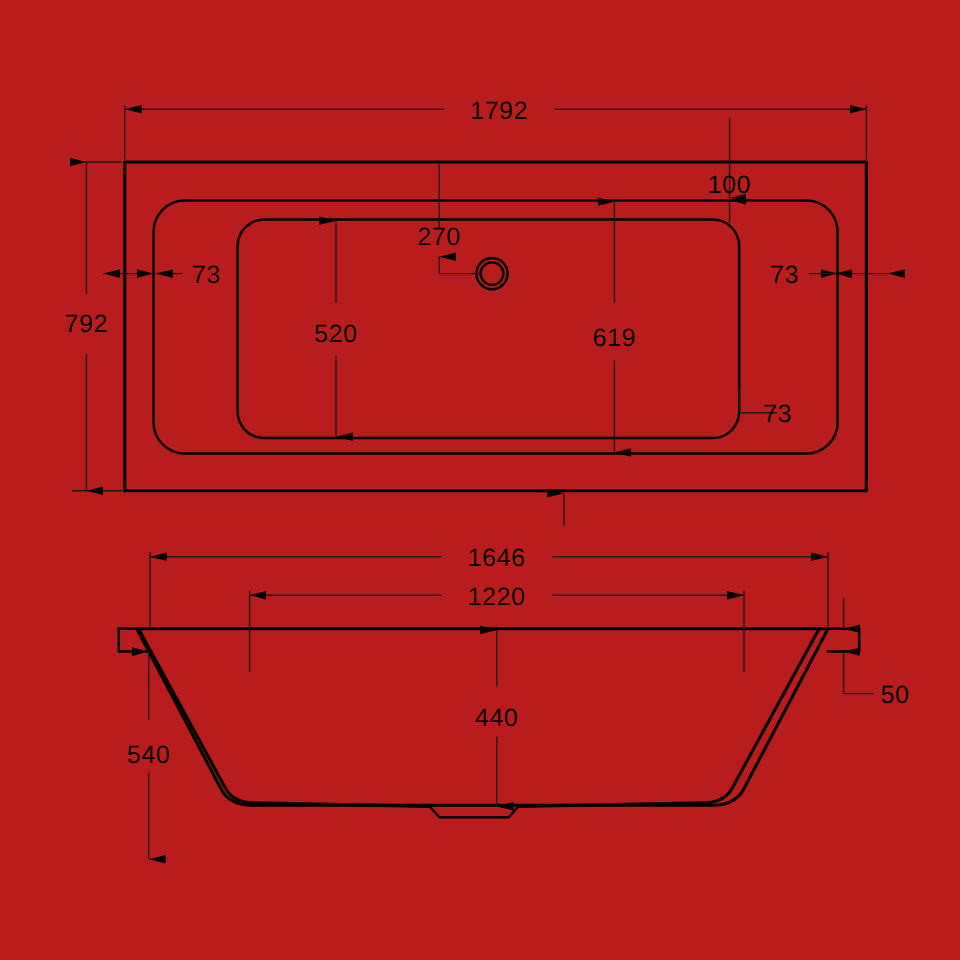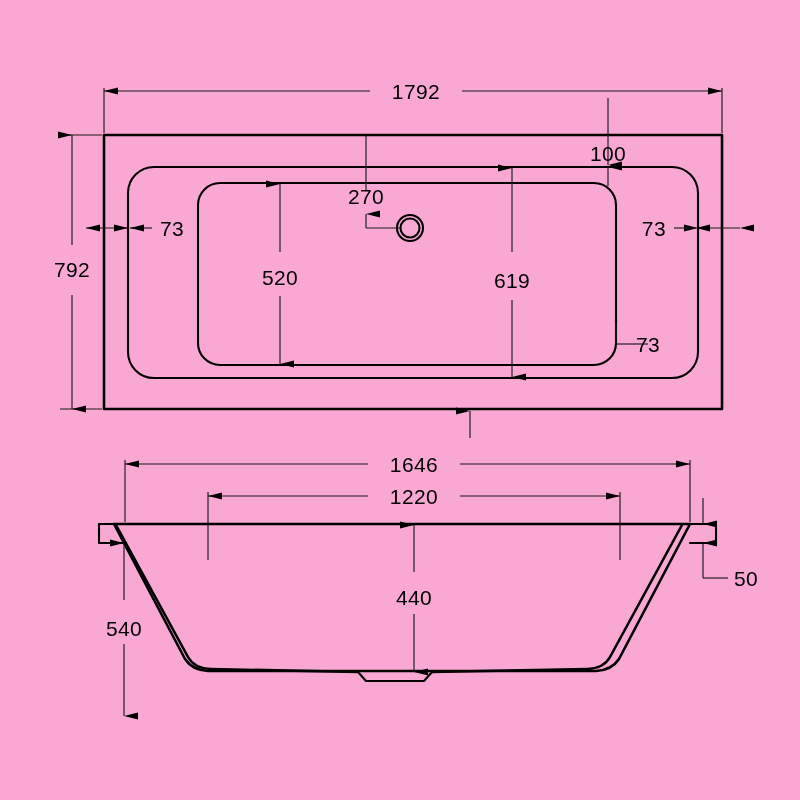--- a/index.html
+++ b/index.html
@@ -8,21 +8,21 @@
     padding: 0;
     background: #ffffff;
   }
   body {
     font-family: "Liberation Sans", sans-serif;
   }
   #drawing-root {
     position: relative;
     width: 800px;
     height: 800px;
-    background: #f9a8d4;
+    background: #b91c1c;
     overflow: hidden;
   }
   #drawing-svg {
     display: block;
     width: 800px;
     height: 800px;
   }
   .part-line {
     fill: none;
     stroke: #000000;

